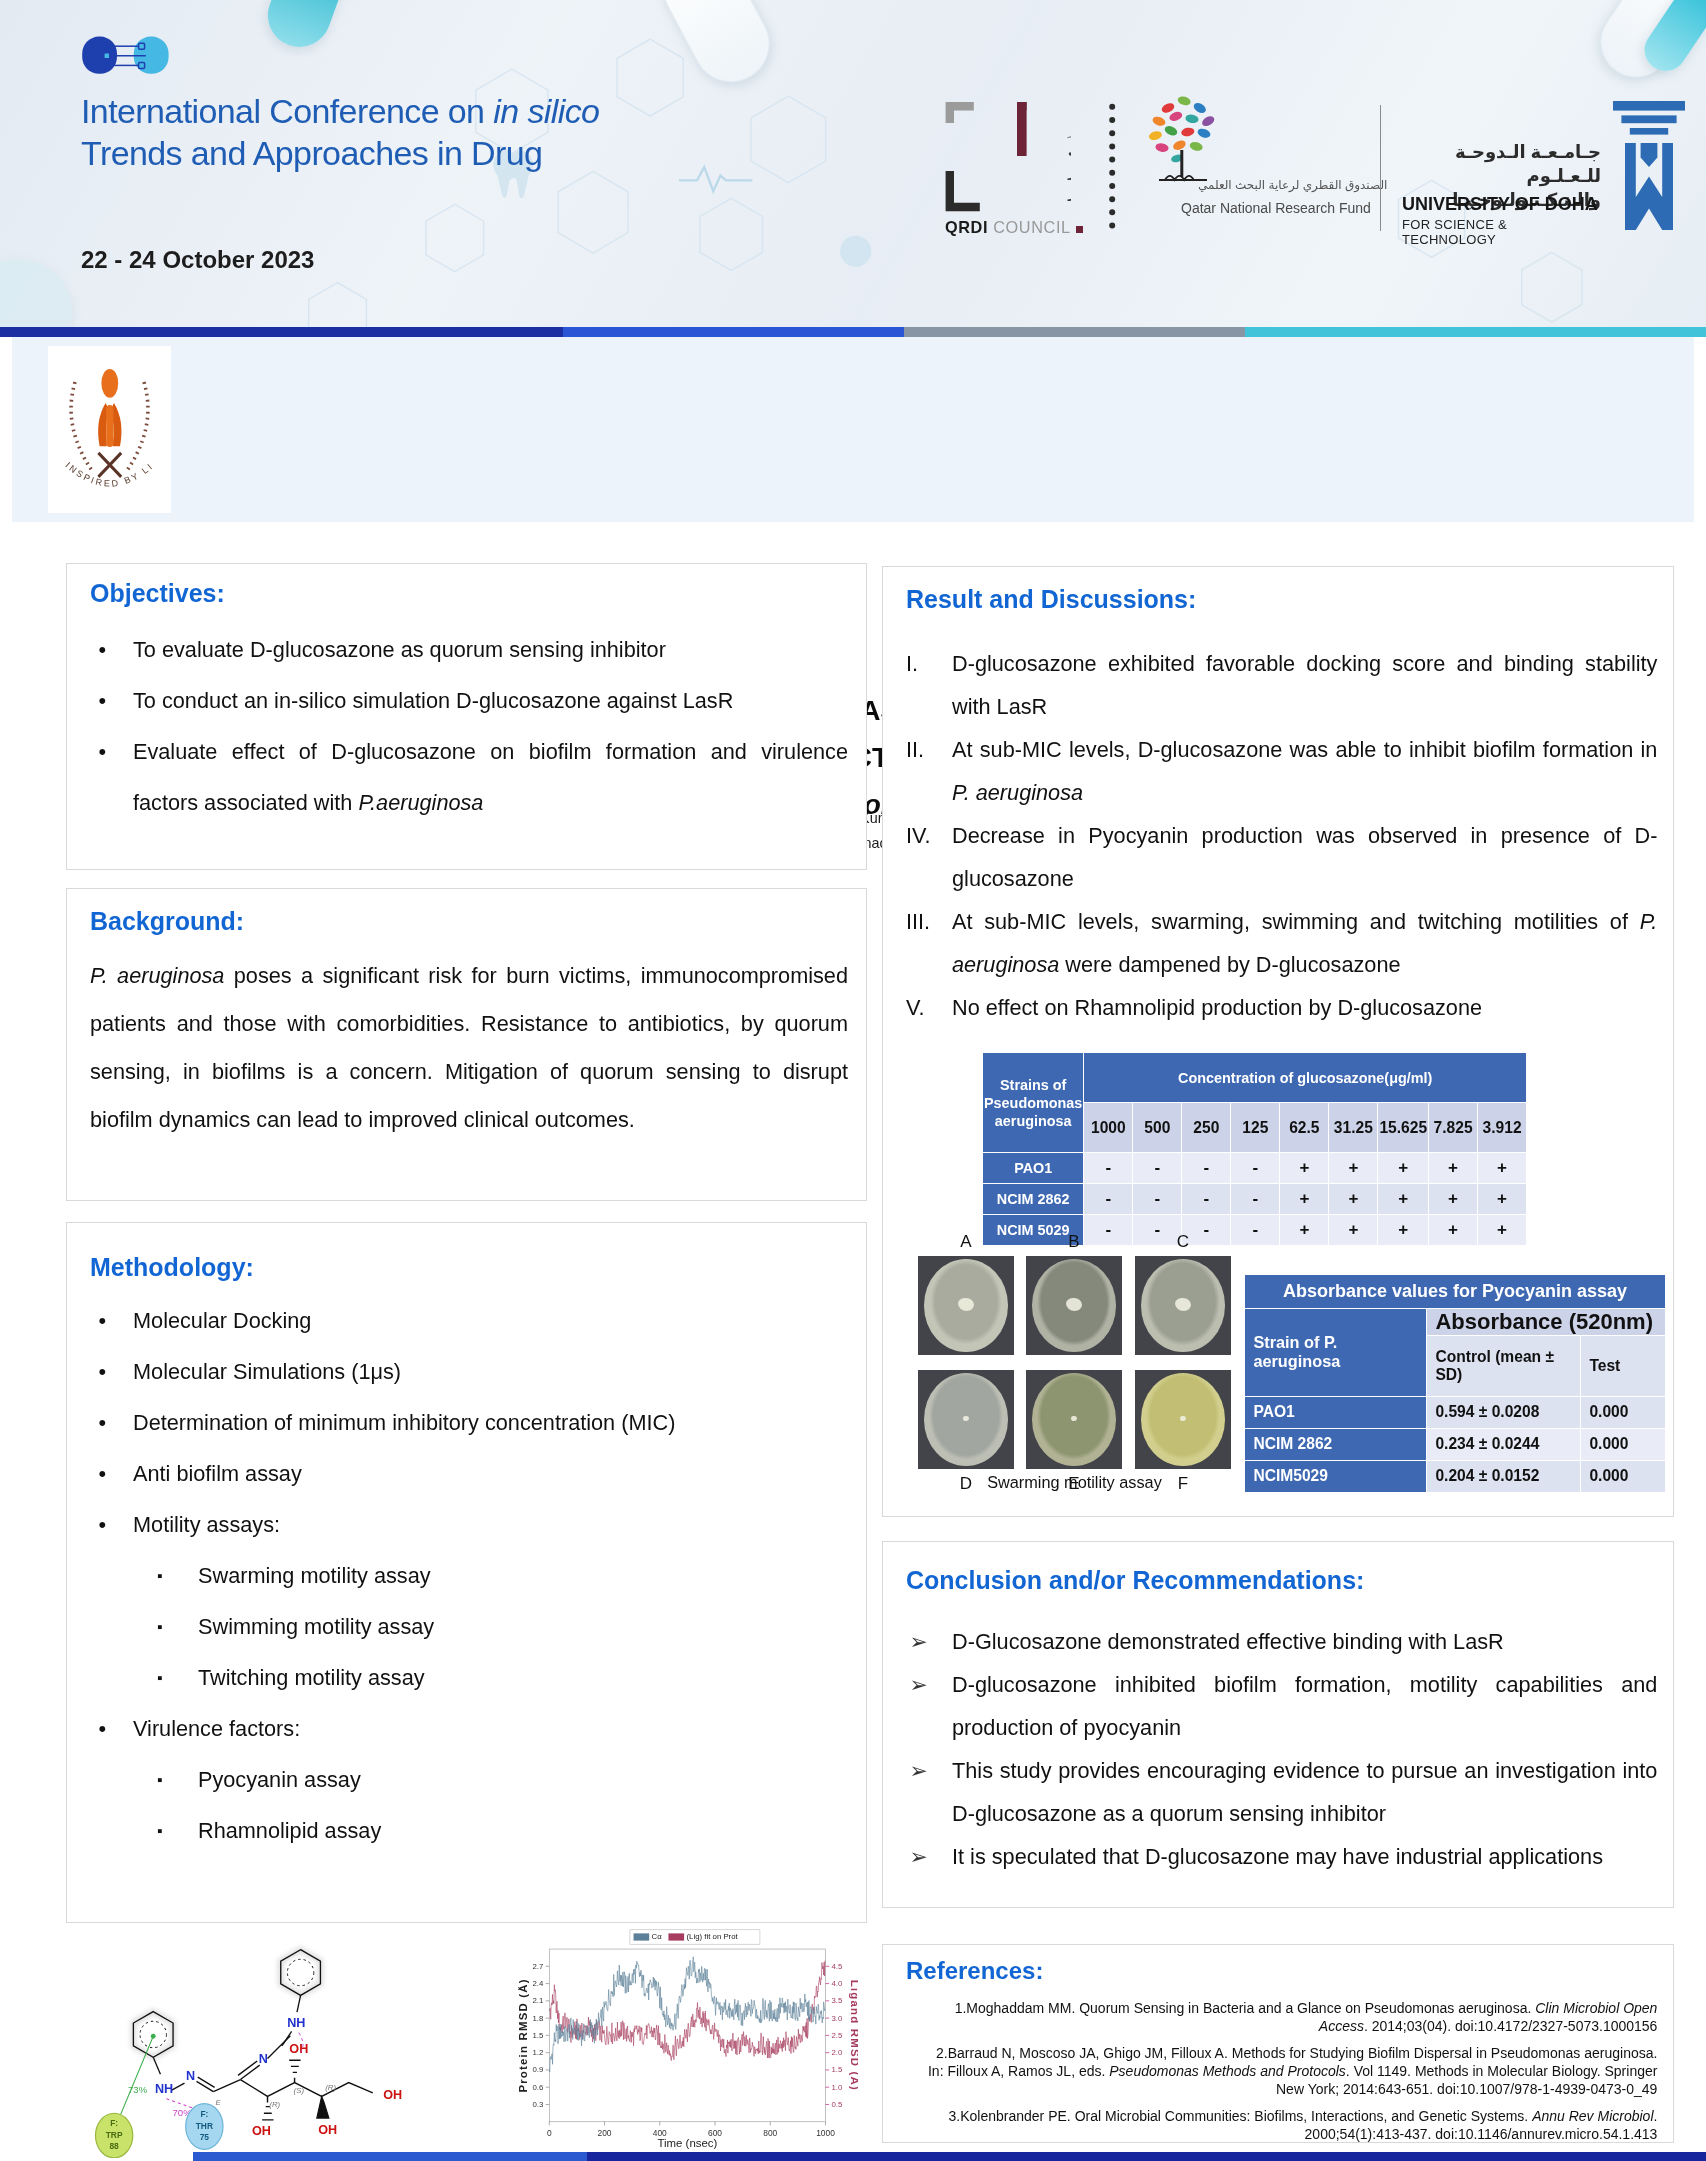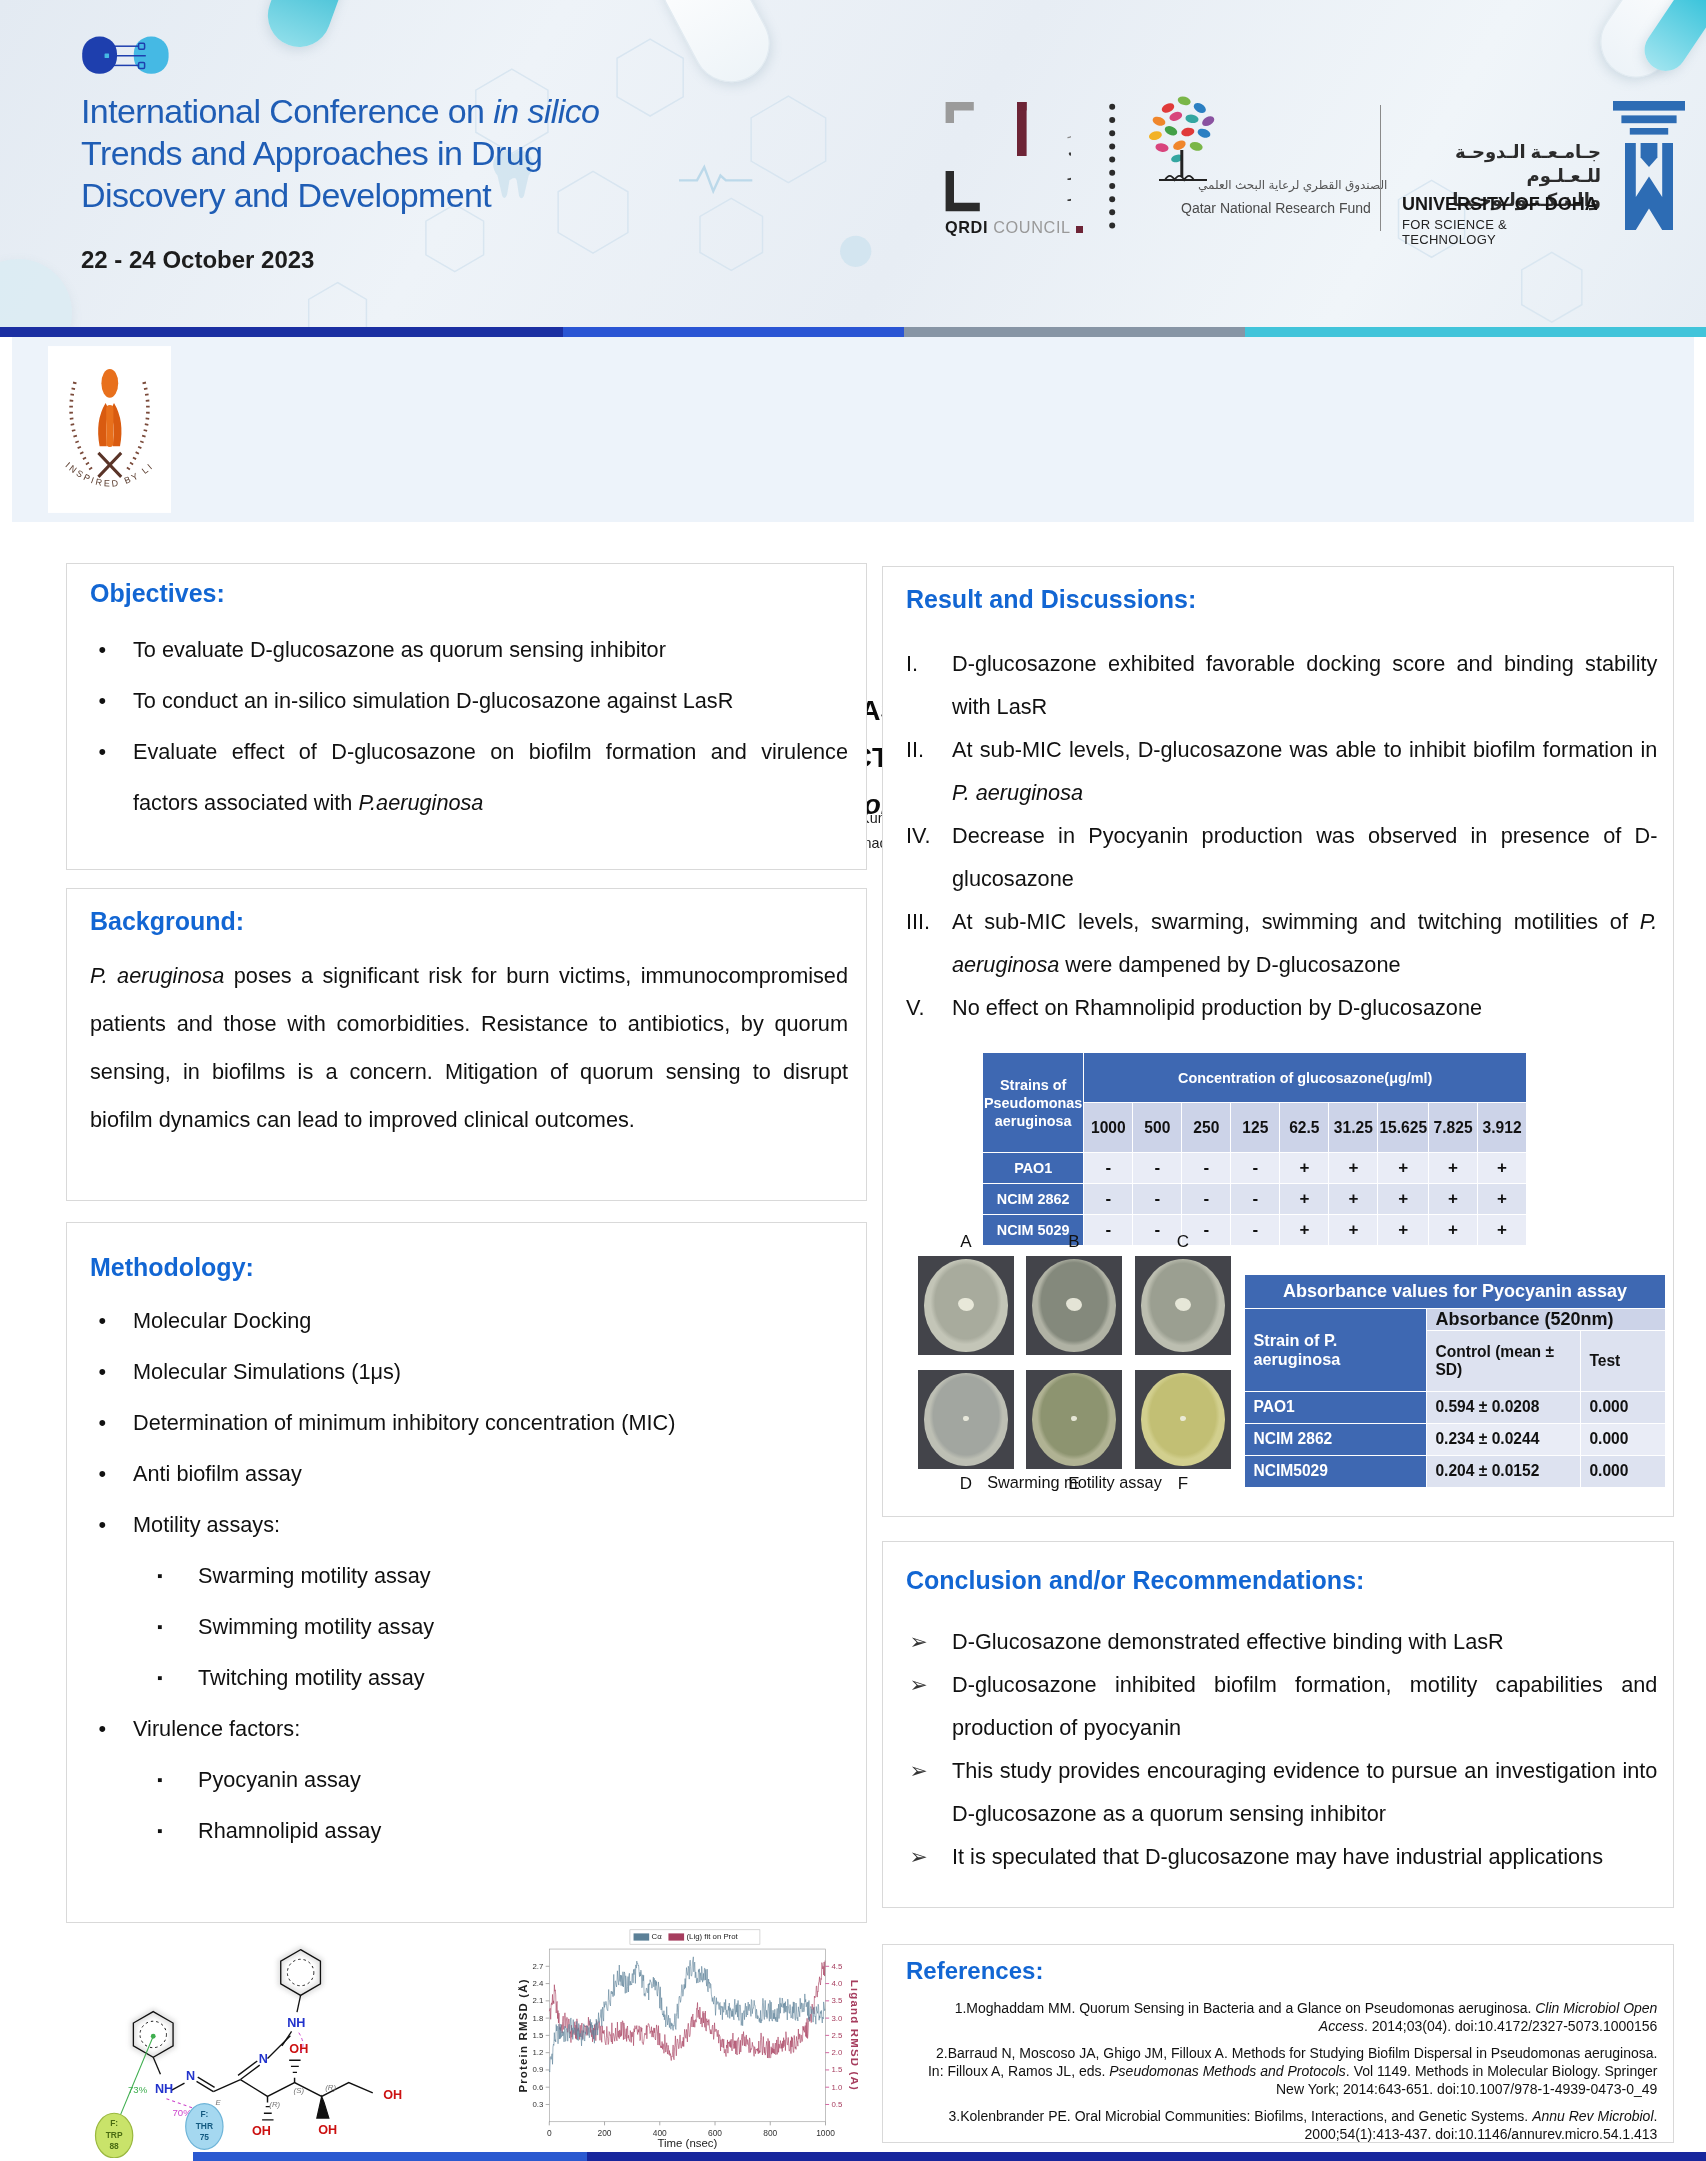--- a/index.html
+++ b/index.html
@@ -57,21 +57,21 @@
   td.blueh{background:#3e68b2;color:#fff;font-size:14.4px;line-height:18px}
   td.conc{background:#ccd3e8;color:#111;font-size:15.6px;height:47px}
   td.strain{background:#3e68b2;color:#fff;font-size:14.4px;height:28px}
   td.val{font-size:17px;color:#111}
   tr.rowA td.val{background:#e9ecf6}
   tr.rowB td.val{background:#dde2f0}
   #abs-table{left:361px;top:707px}
   #abs-table td{vertical-align:middle;font-weight:bold;text-align:left;padding:0 8.4px;box-sizing:border-box}
   td.abs-title{background:#3e68b2;color:#fff;text-align:center !important;font-size:18px;height:32.5px}
   td.abs-strainh{background:#3e68b2;color:#fff;font-size:16.3px}
-  td.abs-colh{background:#ccd3e8;color:#111;font-size:18px;text-align:left;height:20px}
+  td.abs-colh{background:#ccd3e8;color:#111;font-size:22px;text-align:left;height:20px}
   td.abs-sub{background:#dde2f0;color:#111;font-size:15.6px;height:60px}
   td.abs-strain{background:#3e68b2;color:#fff;font-size:15.6px;height:31px}
   td.abs-val{background:#dde2f0;color:#111;font-size:15.6px}
   tr.arowB td.abs-val{background:#e9ecf6}
 
   
   #petri{left:35px;top:689px;width:313px}
   .p-lbl{position:absolute;width:96px;text-align:center;font-size:17px;color:#111}
   .tile{position:absolute;width:96px;height:99px;background:#43444a;overflow:hidden}
   .dish{position:absolute;left:6%;top:3%;width:88%;height:94%;border-radius:50%}
@@ -136,21 +136,20 @@
       <line x1="42" y1="38" x2="108" y2="38"></line>
         <rect x="38" y="33" width="10" height="10" rx="2"></rect>
       <line x1="50" y1="54" x2="100" y2="54"></line>
         <rect x="96" y="49" width="10" height="10" rx="2"></rect>
     </g>
   </svg>
 
   <div class="abs" id="banner-title">
     <span style="display:block">International Conference on <i>in silico</i></span>
     <span style="display:block">Trends and Approaches in Drug</span>
-    <span style="display:block">Discovery and Development</span>
   </div>
   <div class="abs" id="banner-date">22 - 24 October 2023</div>
 
   <svg class="abs" style="left:945px;top:99px" width="126" height="117" viewBox="0 0 210 195">
     <path d="M8 40 v-28 h40" fill="none" stroke="#9b9b9b" stroke-width="14"></path>
     <rect x="120" y="5" width="16" height="90" fill="#6d2436"></rect>
     <path d="M120 12 h16" stroke="#6d2436" stroke-width="14"></path>
     <path d="M8 120 v60 h50" fill="none" stroke="#2b2b2b" stroke-width="14"></path>
     <g font-size="21" fill="#8a8a8a" text-anchor="end" direction="rtl">
       <text x="205" y="60">مجلس قطر</text>

